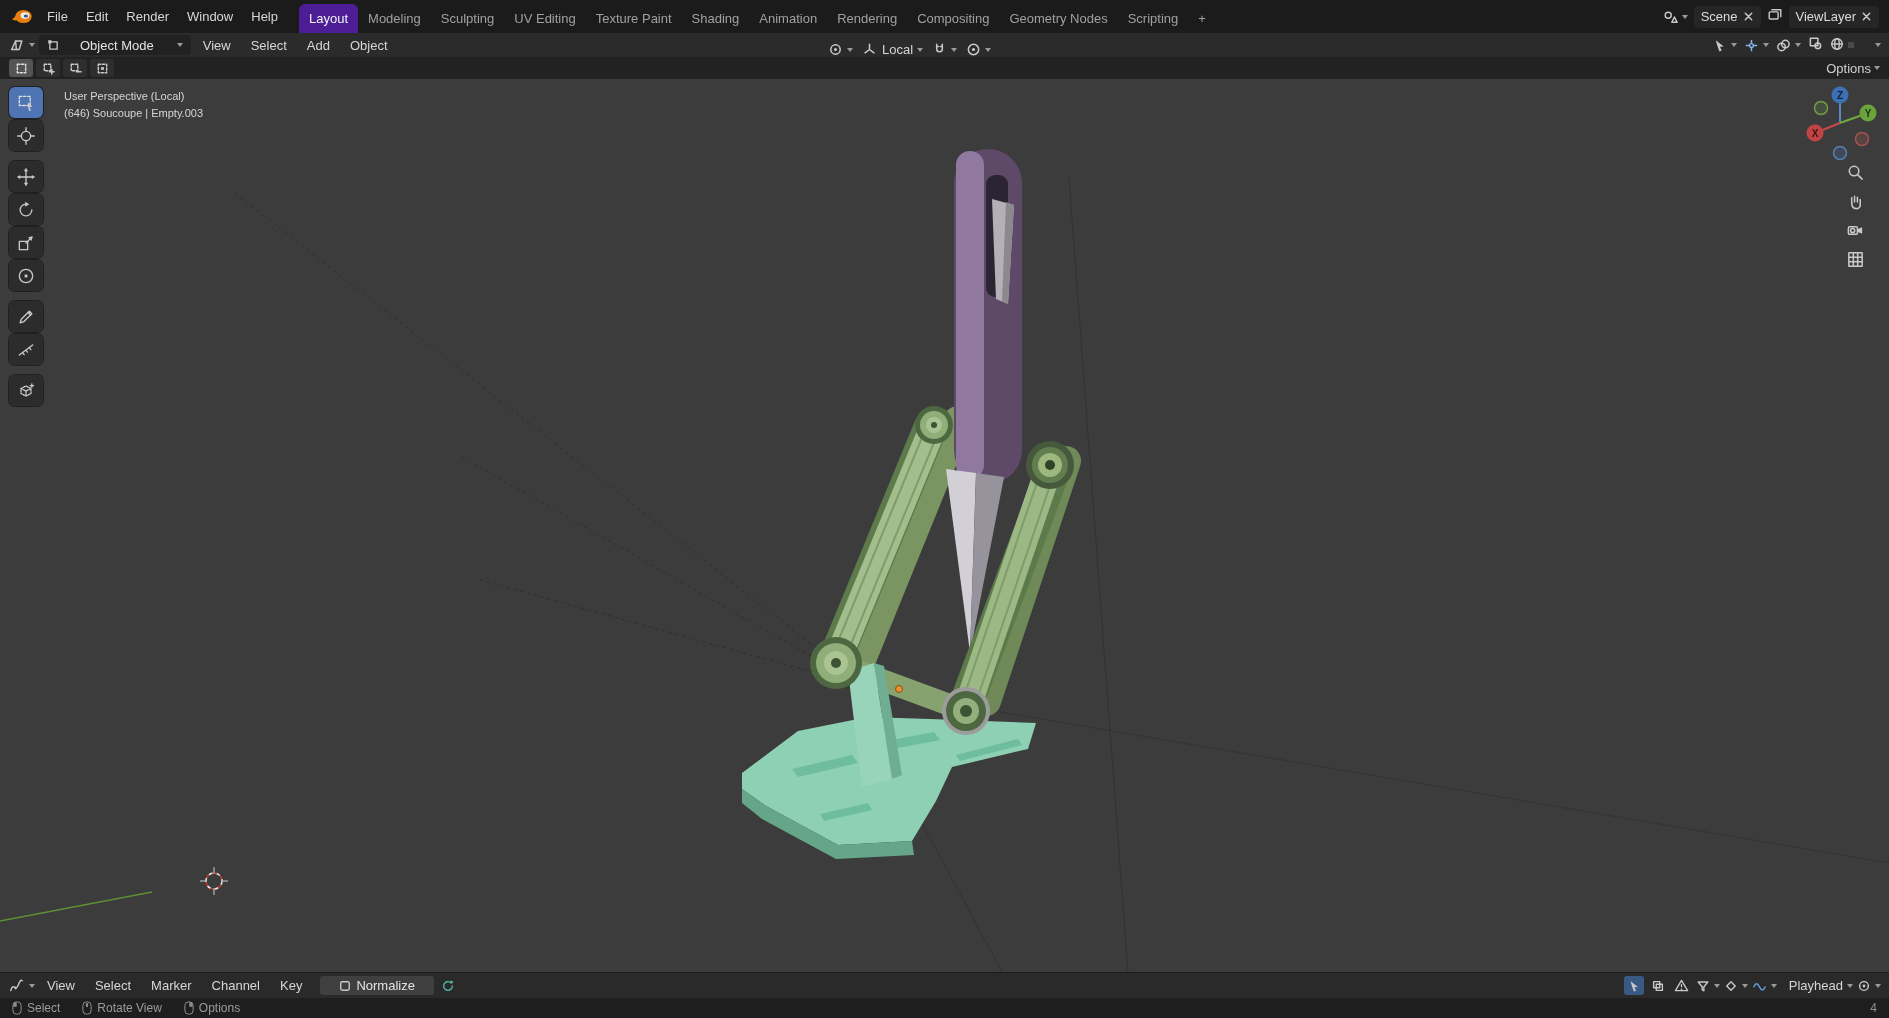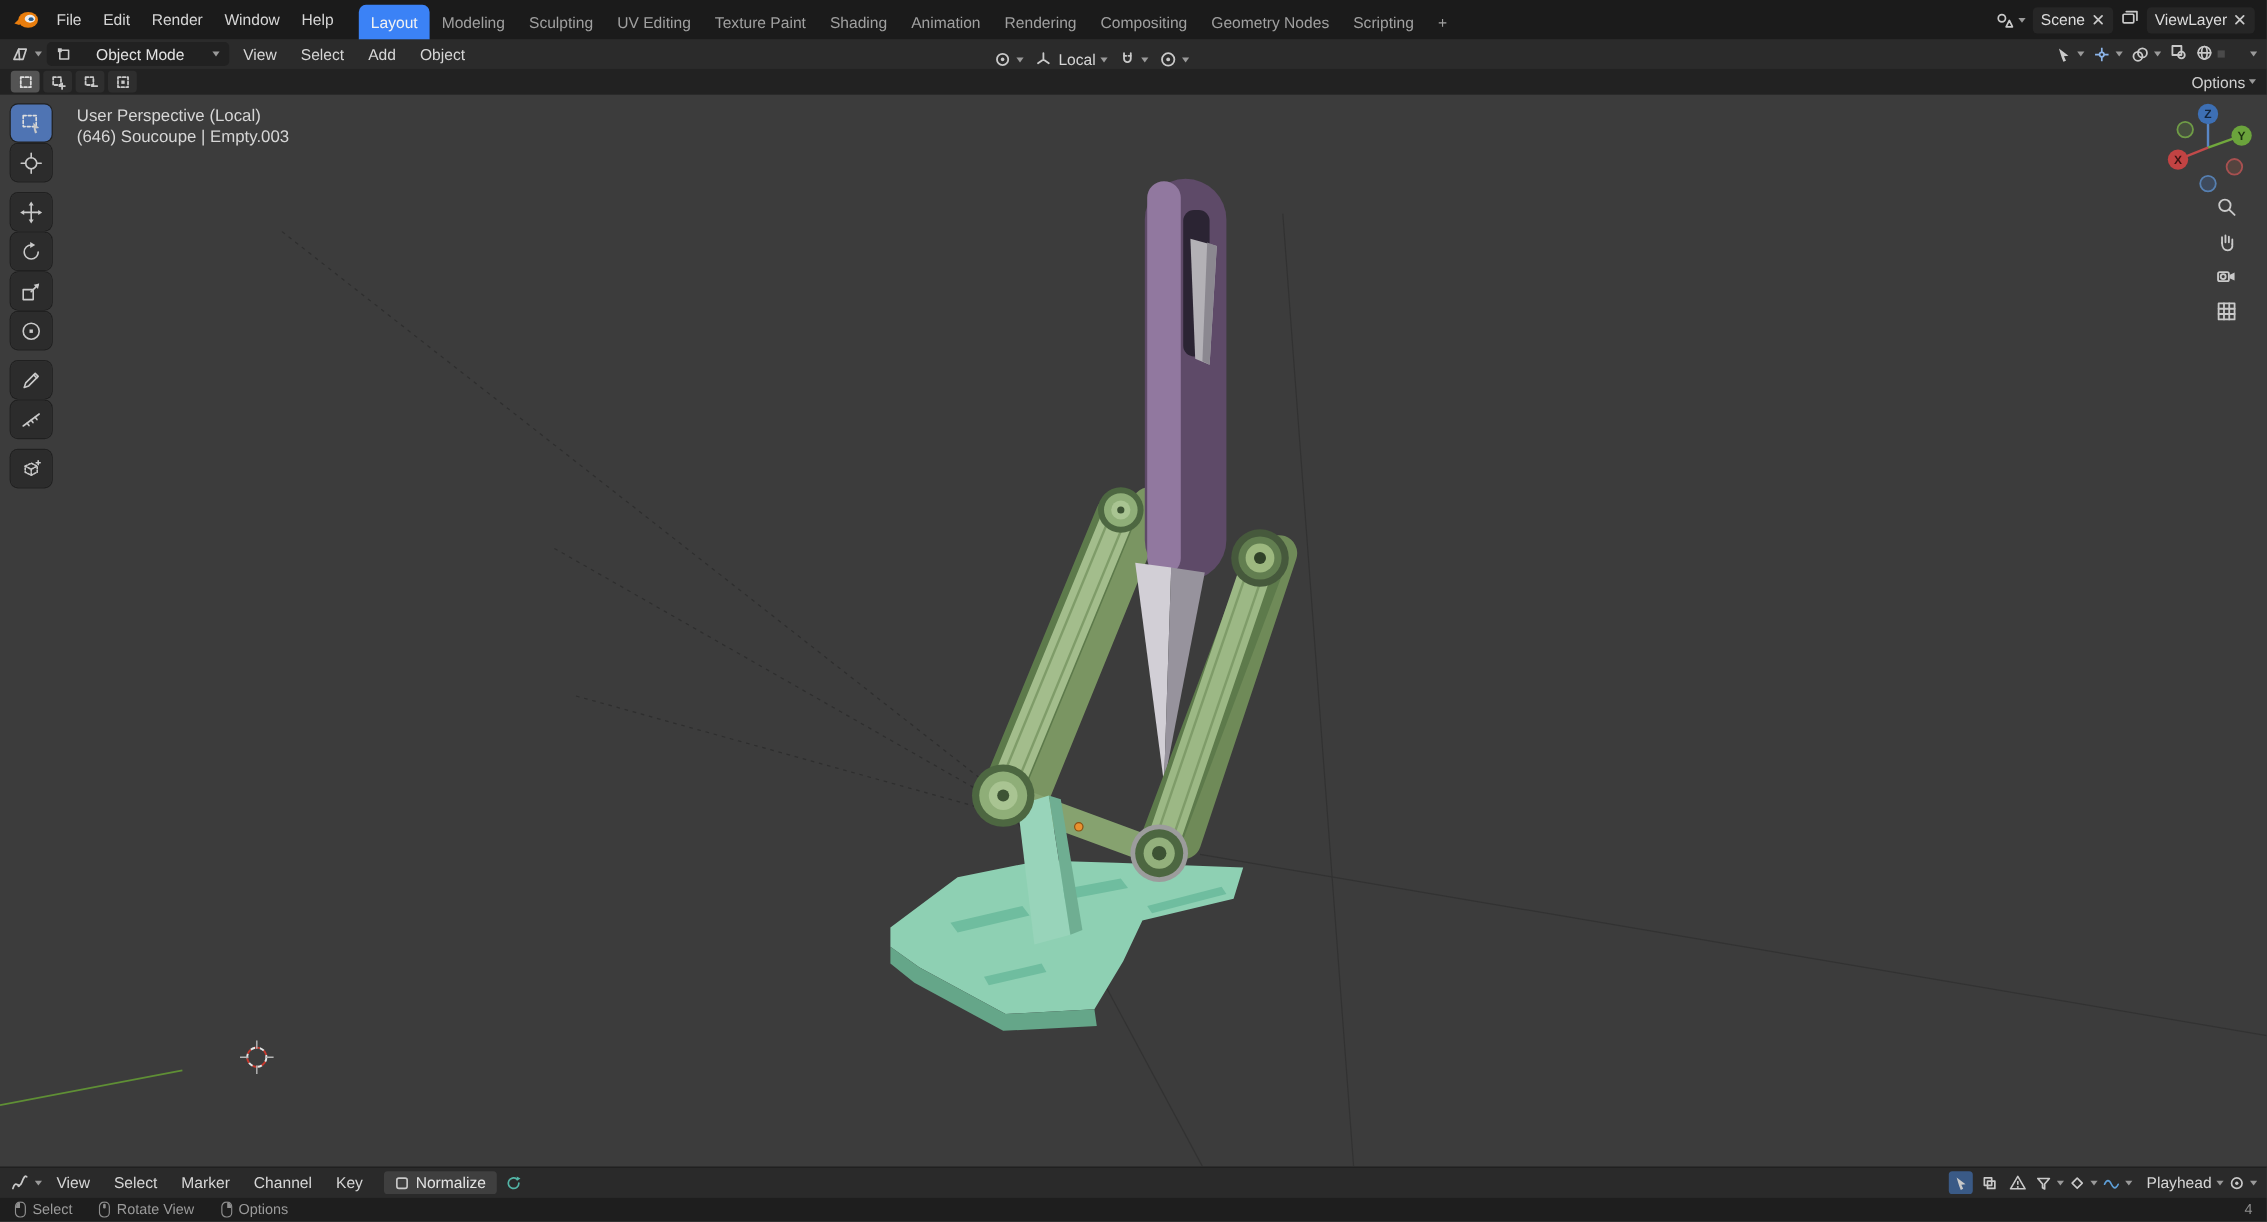--- a/index.html
+++ b/index.html
@@ -9,21 +9,21 @@
   .ic .f{fill:#c9c9c9;stroke:none}
   .ic-bright *{stroke:#dedede}
   .chev{width:0;height:0;border-left:3.5px solid transparent;border-right:3.5px solid transparent;border-top:4px solid #9a9a9a;display:inline-block;margin-left:3px}
 
   
   .topbar{height:33px;background:#1b1b1b;display:flex;align-items:center;padding:0 10px}
   .logo{display:flex;align-items:center;margin-right:4px}
   .menu{padding:4px 9px;border-radius:4px;color:#d6d6d6;white-space:nowrap}
   .tabs{display:flex;height:33px;align-items:flex-end;margin-left:12px}
   .tab{padding:8px 10px;color:#a0a0a0;border-radius:6px 6px 0 0;line-height:1;white-space:nowrap}
-  .tab.active{background:#3b82f6;color:#f2f2f2}
+  .tab.active{background:#4c1d95;color:#f2f2f2}
   .tb-right{margin-left:auto;display:flex;align-items:center;gap:6px}
   .pill{display:flex;align-items:center;gap:5px;background:#262626;border-radius:4px;height:22px;padding:0 7px;color:#dcdcdc;white-space:nowrap}
 
   
   .vheader{height:24px;background:#2b2b2b;display:flex;align-items:center;padding:0 8px;gap:4px;position:relative}
   .vh-menu{padding:3px 8px;color:#d6d6d6;white-space:nowrap}
   .mode-pill{display:flex;align-items:center;gap:20px;background:#212121;border-radius:4px;height:20px;padding:0 8px;color:#e2e2e2}
   .vh-center{position:absolute;left:828px;top:0;height:24px;display:flex;align-items:flex-end;gap:9px}
   .vh-right{margin-left:auto;display:flex;align-items:center;gap:7px}
   .ibtn{display:flex;align-items:center;gap:1px}
@@ -35,31 +35,31 @@
 
   
   .toolsettings{height:22px;background:#222222;display:flex;align-items:center;padding:0 9px;gap:3px}
   .ts-btn{width:24px;height:18px;background:#2e2e2e;border-radius:3px;display:flex;align-items:center;justify-content:center}
   .ts-btn.active{background:#545454}
   .ts-right{margin-left:auto;display:flex;align-items:center;color:#d0d0d0}
 
   
   .viewport{position:relative;width:1889px;height:893px;background:#3c3c3c;overflow:hidden}
   .scene-svg{position:absolute;left:0;top:0}
-  .overlay{position:absolute;left:64px;top:9px;font-size:14px;color:#d6d6d6;line-height:17px;pointer-events:none}
+  .overlay{position:absolute;left:64px;top:9px;font-size:11px;color:#d6d6d6;line-height:17px;pointer-events:none}
   .ltb{position:absolute;left:9px;top:8px;display:flex;flex-direction:column;gap:2px}
   .tool-btn{width:34px;height:31px;background:rgba(44,44,44,.96);border-radius:6px;display:flex;align-items:center;justify-content:center;box-shadow:0 0 0 1px #202020}
   .tool-btn.active{background:#4f74b3}
   .gap{margin-top:8px}
   .gizmo{position:absolute;left:1788px;top:0;width:106px;height:100px}
   .navbtns{position:absolute;left:1846px;top:84px;display:flex;flex-direction:column;gap:10px;align-items:center}
 
   
   .timeline{height:26px;background:#2a2a2a;display:flex;align-items:center;padding:0 8px;gap:4px;border-top:1px solid #1c1c1c}
-  .norm-btn{display:flex;align-items:center;gap:5px;background:#3f3f3f;border-radius:3px;height:19px;padding:0 9px;color:#e3e3e3;margin-left:6px}
+  .norm-btn{display:flex;align-items:center;gap:5px;background:#3f3f3f;border-radius:3px;height:19px;padding:0 19px;color:#e3e3e3;margin-left:6px}
   .tl-right{margin-left:auto;display:flex;align-items:center;gap:4px}
   .tl-ic{width:20px;height:19px;display:flex;align-items:center;justify-content:center;border-radius:3px}
   .tl-ic.blue{background:#3a5a86}
 
   
   .statusbar{height:20px;background:#1e1e1e;display:flex;align-items:center;padding:0 12px;gap:22px;font-size:12px;color:#9b9b9b}
   .hint{display:flex;align-items:center;gap:5px}
   .sb-right{margin-left:auto;color:#8d8d8d}
 </style>
 </head>

